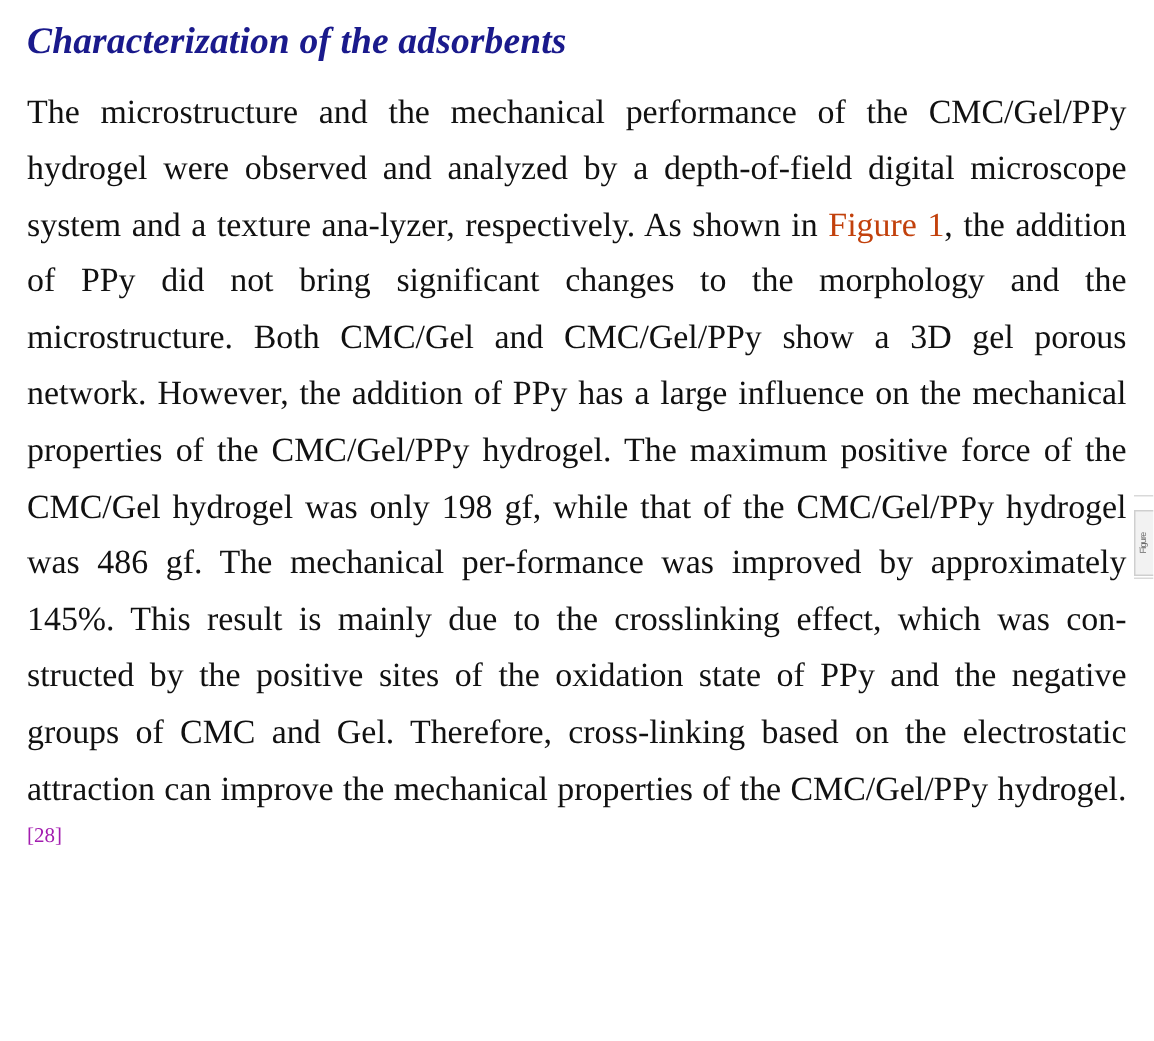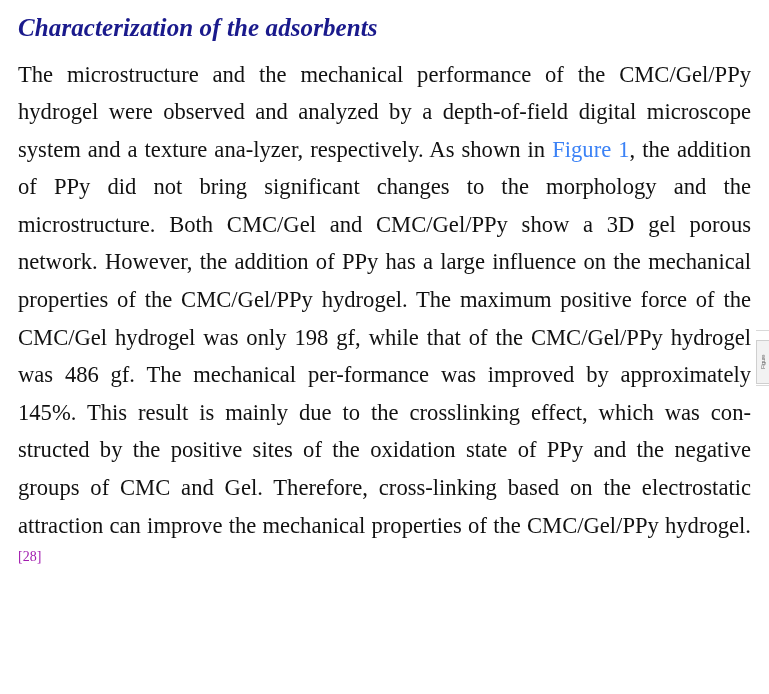--- a/index.html
+++ b/index.html
@@ -35,21 +35,21 @@
     font-family: "Liberation Serif", serif;
     font-size: 22.6px;
     line-height: 37.6px;
     text-align: justify;
     text-justify: inter-word;
     color: #111111;
     margin: 0;
     hyphens: manual;
   }
   .figure-link {
-    color: #3b82f6;
+    color: #c2410c;
     text-decoration: none;
     cursor: pointer;
   }
   .ref-sup {
     font-size: 14px;
     vertical-align: super;
     line-height: 0;
     color: #a21caf;
   }
   

